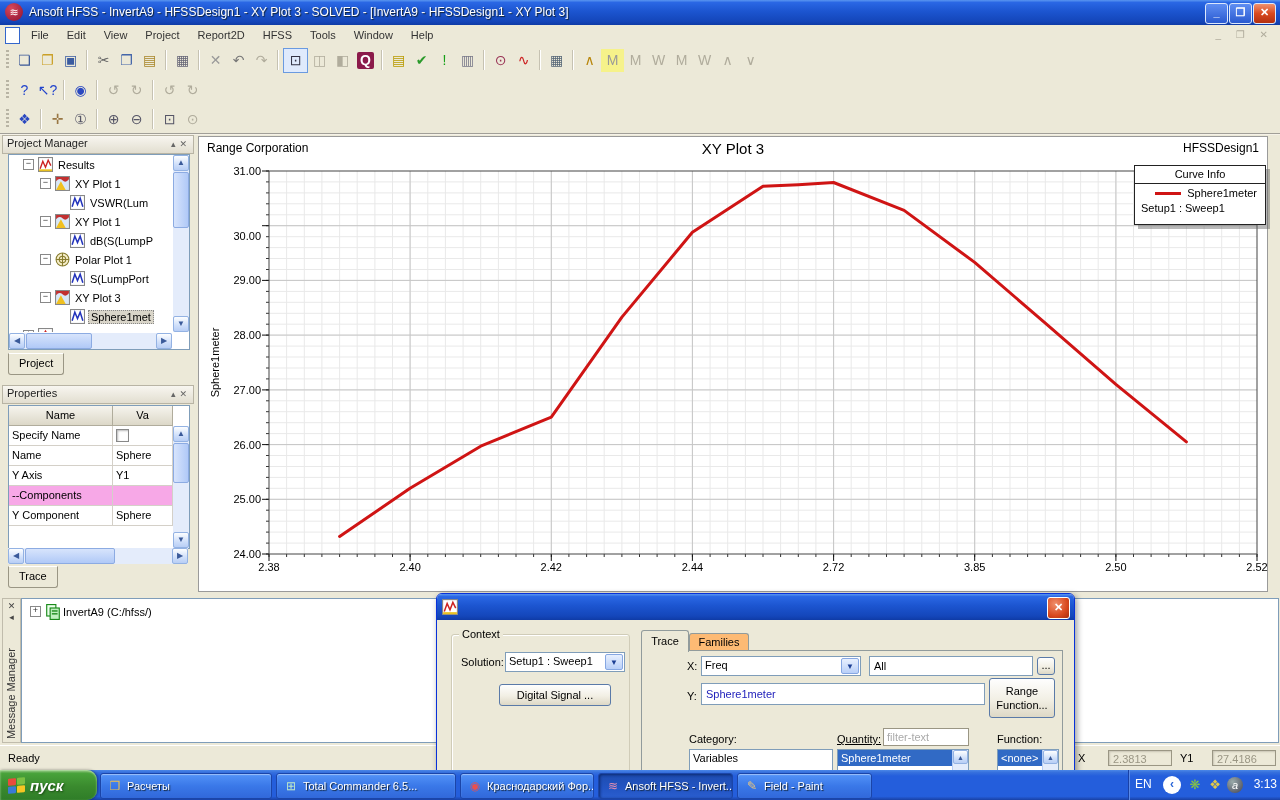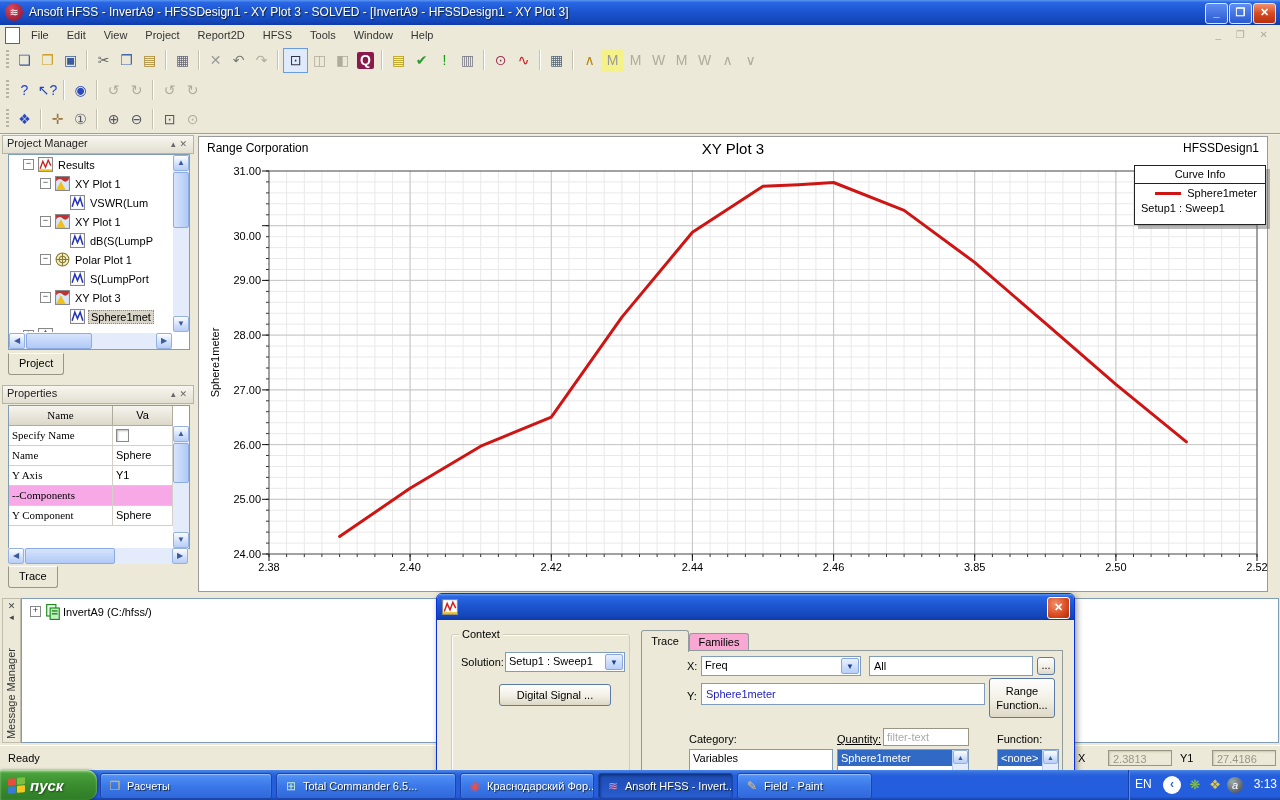--- a/index.html
+++ b/index.html
@@ -58,21 +58,21 @@
   .sthumb{position:absolute;background:linear-gradient(90deg,#d7e4fc,#b0c9f7);border:1px solid #8cabe2;border-radius:2px;box-sizing:border-box;}
   .sthumb.h{background:linear-gradient(180deg,#d7e4fc,#b0c9f7);}
   .side-tab{position:absolute;height:20px;background:#ece9d8;border:1px solid #9a9684;border-top:1px solid #fff;border-radius:0 0 3px 3px;line-height:18px;padding:0 10px;}
 
   #prop-panel{left:2px;top:385px;width:192px;height:205px;}
   #prop-box{left:6px;top:20px;width:180px;height:142px;background:#fff;border:1px solid #7f9db9;overflow:hidden;}
   .phead{display:flex;height:20px;}
   .phcell{background:linear-gradient(#f6f4ee,#dcd8c8);border-right:1px solid #b0ac9c;border-bottom:1px solid #b0ac9c;line-height:19px;text-align:center;box-sizing:border-box;}
   .prow{display:flex;height:20px;}
   .pcell{border-right:1px solid #d4d0c8;border-bottom:1px solid #d4d0c8;line-height:19px;padding-left:3px;box-sizing:border-box;overflow:hidden;white-space:nowrap;}
-  .pname{width:104px;flex:none;font-family:Liberation Serif, serif;}
+  .pname{width:104px;flex:none;}
   .pval{width:60px;flex:none;}
   .prow.hl .pcell{background:#f7a8e7;}
   .pcheck{display:inline-block;width:11px;height:11px;border:1px solid #888;background:#fff;margin-top:3px;box-shadow:inset 1px 1px 2px #bbb;}
 
   
   #chart-window{left:198px;top:136px;width:1070px;height:456px;background:#fff;border:1px solid #9a9a9a;box-sizing:border-box;}
   #corp-label{left:8px;top:4px;font-size:12px;}
   #design-label{right:8px;top:4px;font-size:12px;}
   #plot-title{left:0;top:3px;width:100%;text-align:center;font-size:15px;}
   #plot-svg{position:absolute;left:58px;top:30px;}
@@ -114,21 +114,21 @@
   #ctx-group{left:14px;top:40px;width:177px;height:200px;}
   #ctx-label{left:22px;top:34px;background:#ece9d8;padding:0 3px;}
   #sol-label{left:24px;top:62px;}
   #sol-combo{left:68px;top:58px;width:120px;}
   .combo{position:absolute;height:20px;background:#fff;border:1px solid #7f9db9;box-sizing:border-box;}
   .combo .cv{position:absolute;left:3px;top:2px;white-space:nowrap;}
   .dd{position:absolute;right:1px;top:1px;bottom:1px;width:16px;background:linear-gradient(#e8f0fe,#b8cff8);border:1px solid #86a7e2;border-radius:2px;color:#1c3f94;font-size:8px;text-align:center;line-height:16px;}
   .xpbtn{position:absolute;background:linear-gradient(#fefefe,#f2efe4 55%,#ddd8c6);border:1px solid #5a7aa8;border-radius:3px;text-align:center;font-size:11px;box-sizing:border-box;}
   #digital-btn{left:62px;top:90px;width:112px;height:22px;line-height:20px;}
   #tab-trace{left:204px;top:36px;width:46px;height:21px;background:#ece9d8;border:1px solid #919b9c;border-bottom:none;border-radius:3px 3px 0 0;text-align:center;line-height:20px;z-index:2;}
-  #tab-families{left:252px;top:39px;width:58px;height:18px;background:#f9a8d4;border:1px solid #919b9c;border-bottom:none;border-radius:3px 3px 0 0;text-align:center;line-height:17px;}
+  #tab-families{left:252px;top:39px;width:58px;height:18px;background:#fdba74;border:1px solid #919b9c;border-bottom:none;border-radius:3px 3px 0 0;text-align:center;line-height:17px;}
   #tab-panel{left:204px;top:56px;width:420px;height:200px;border:1px solid #919b9c;background:#ece9d8;}
   #x-label{left:250px;top:66px;}
   #x-combo{left:264px;top:62px;width:160px;}
   #x-all{left:432px;top:62px;width:164px;height:20px;background:#fff;border:1px solid #7f9db9;line-height:18px;padding-left:4px;box-sizing:border-box;}
   #x-browse{left:600px;top:63px;width:18px;height:18px;line-height:14px;}
   #y-label{left:250px;top:96px;}
   #y-field{left:264px;top:89px;width:284px;height:22px;background:#fff;border:1px solid #7f9db9;line-height:20px;padding-left:4px;box-sizing:border-box;color:#2222bb;}
   #range-btn{left:552px;top:84px;width:66px;height:40px;line-height:14px;padding-top:5px;}
   #cat-label{left:252px;top:139px;}
   #qty-label{left:400px;top:139px;text-decoration:underline;}
@@ -719,21 +719,21 @@
         <div class="yt" style="top: 246.857px;">27.00</div>
         <div class="yt" style="top: 301.571px;">26.00</div>
         <div class="yt" style="top: 356.286px;">25.00</div>
         <div class="yt" style="top: 411px;">24.00</div>
       </div>
     <div id="x-ticks">
         <div class="xt" style="left: 50px;">2.38</div>
         <div class="xt" style="left: 191.143px;">2.40</div>
         <div class="xt" style="left: 332.286px;">2.42</div>
         <div class="xt" style="left: 473.429px;">2.44</div>
-        <div class="xt" style="left: 614.571px;">2.46</div>
+        <div class="xt" style="left: 614.571px;">2.72</div>
         <div class="xt" style="left: 755.714px;">3.85</div>
         <div class="xt" style="left: 896.857px;">2.50</div>
         <div class="xt" style="left: 1038px;">2.52</div>
       </div>
     <div class="abs" id="ylabel">Sphere1meter</div>
     <div class="abs" id="legend">
       <div id="legend-title">Curve Info</div>
       <div id="legend-series">
         <span id="legend-line"></span>
         <span>Sphere1meter</span>

